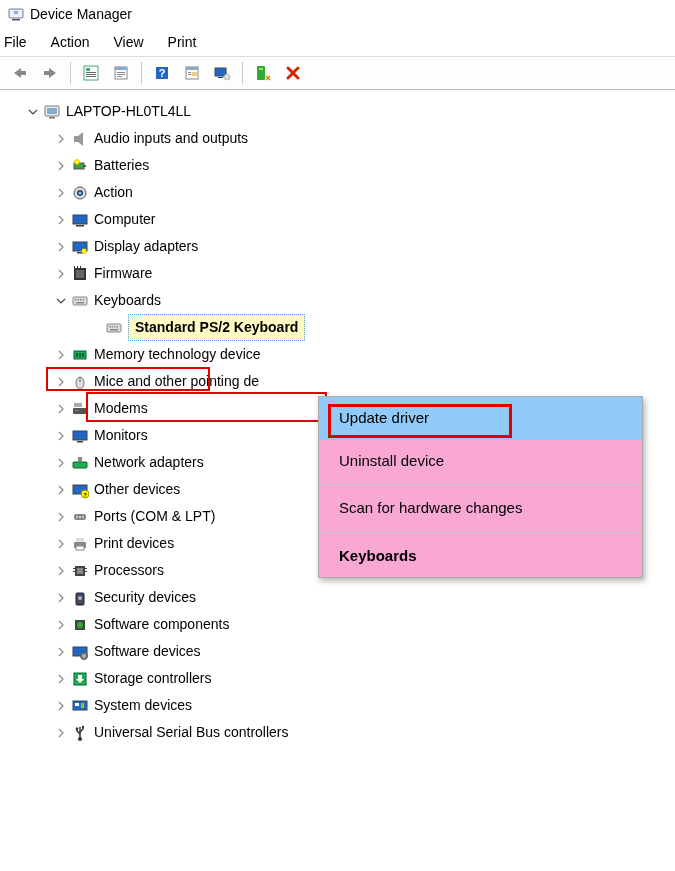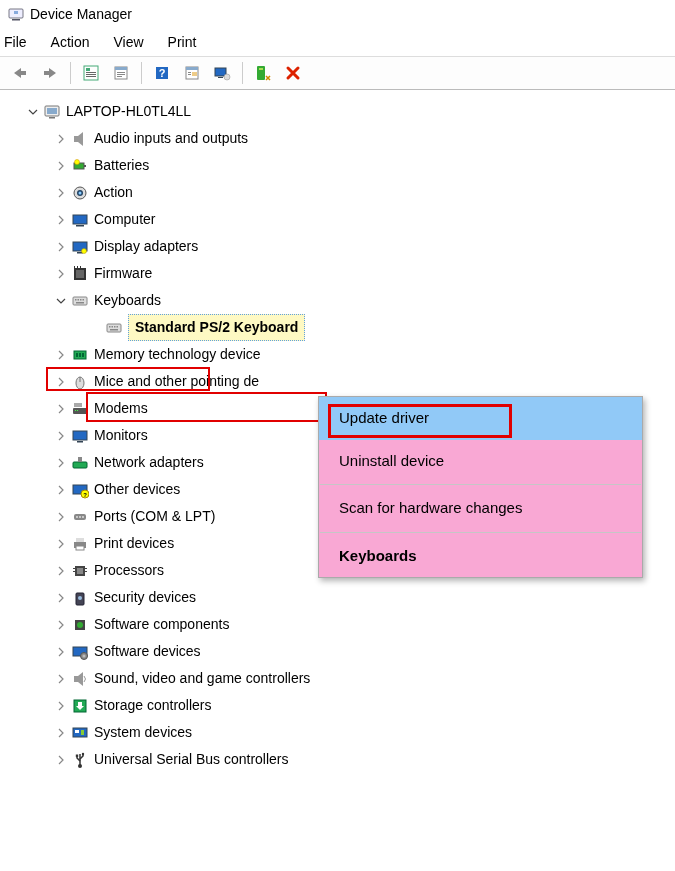--- a/index.html
+++ b/index.html
@@ -539,35 +539,20 @@
         <span class="row-label">Software devices</span>
       </div>
       <div class="tree-row indent-1">
         <span class="expander">
           <svg width="10" height="10" viewBox="0 0 10 10">
             <path d="M3 1 L7 5 L3 9" fill="none" stroke="#888" stroke-width="1.2"></path>
           </svg>
         </span>
         <span class="dev-icon">
           <svg width="18" height="18" viewBox="0 0 18 18">
-            <rect x="3" y="6" width="4" height="6" fill="#999"></rect>
-            <path d="M7 6 L12 2 L12 16 L7 12 Z" fill="#999"></path>
-            <path d="M13 6 Q16 9 13 12" fill="none" stroke="#999" stroke-width="1"></path>
-          </svg>
-        </span>
-        <span class="row-label">Sound, video and game controllers</span>
-      </div>
-      <div class="tree-row indent-1">
-        <span class="expander">
-          <svg width="10" height="10" viewBox="0 0 10 10">
-            <path d="M3 1 L7 5 L3 9" fill="none" stroke="#888" stroke-width="1.2"></path>
-          </svg>
-        </span>
-        <span class="dev-icon">
-          <svg width="18" height="18" viewBox="0 0 18 18">
             <rect x="3" y="3" width="12" height="12" fill="#2a5" stroke="#063"></rect>
             <path d="M7 5 L11 5 L11 9 L13 9 L9 13 L5 9 L7 9 Z" fill="#fff"></path>
           </svg>
         </span>
         <span class="row-label">Storage controllers</span>
       </div>
       <div class="tree-row indent-1">
         <span class="expander">
           <svg width="10" height="10" viewBox="0 0 10 10">
             <path d="M3 1 L7 5 L3 9" fill="none" stroke="#888" stroke-width="1.2"></path>

